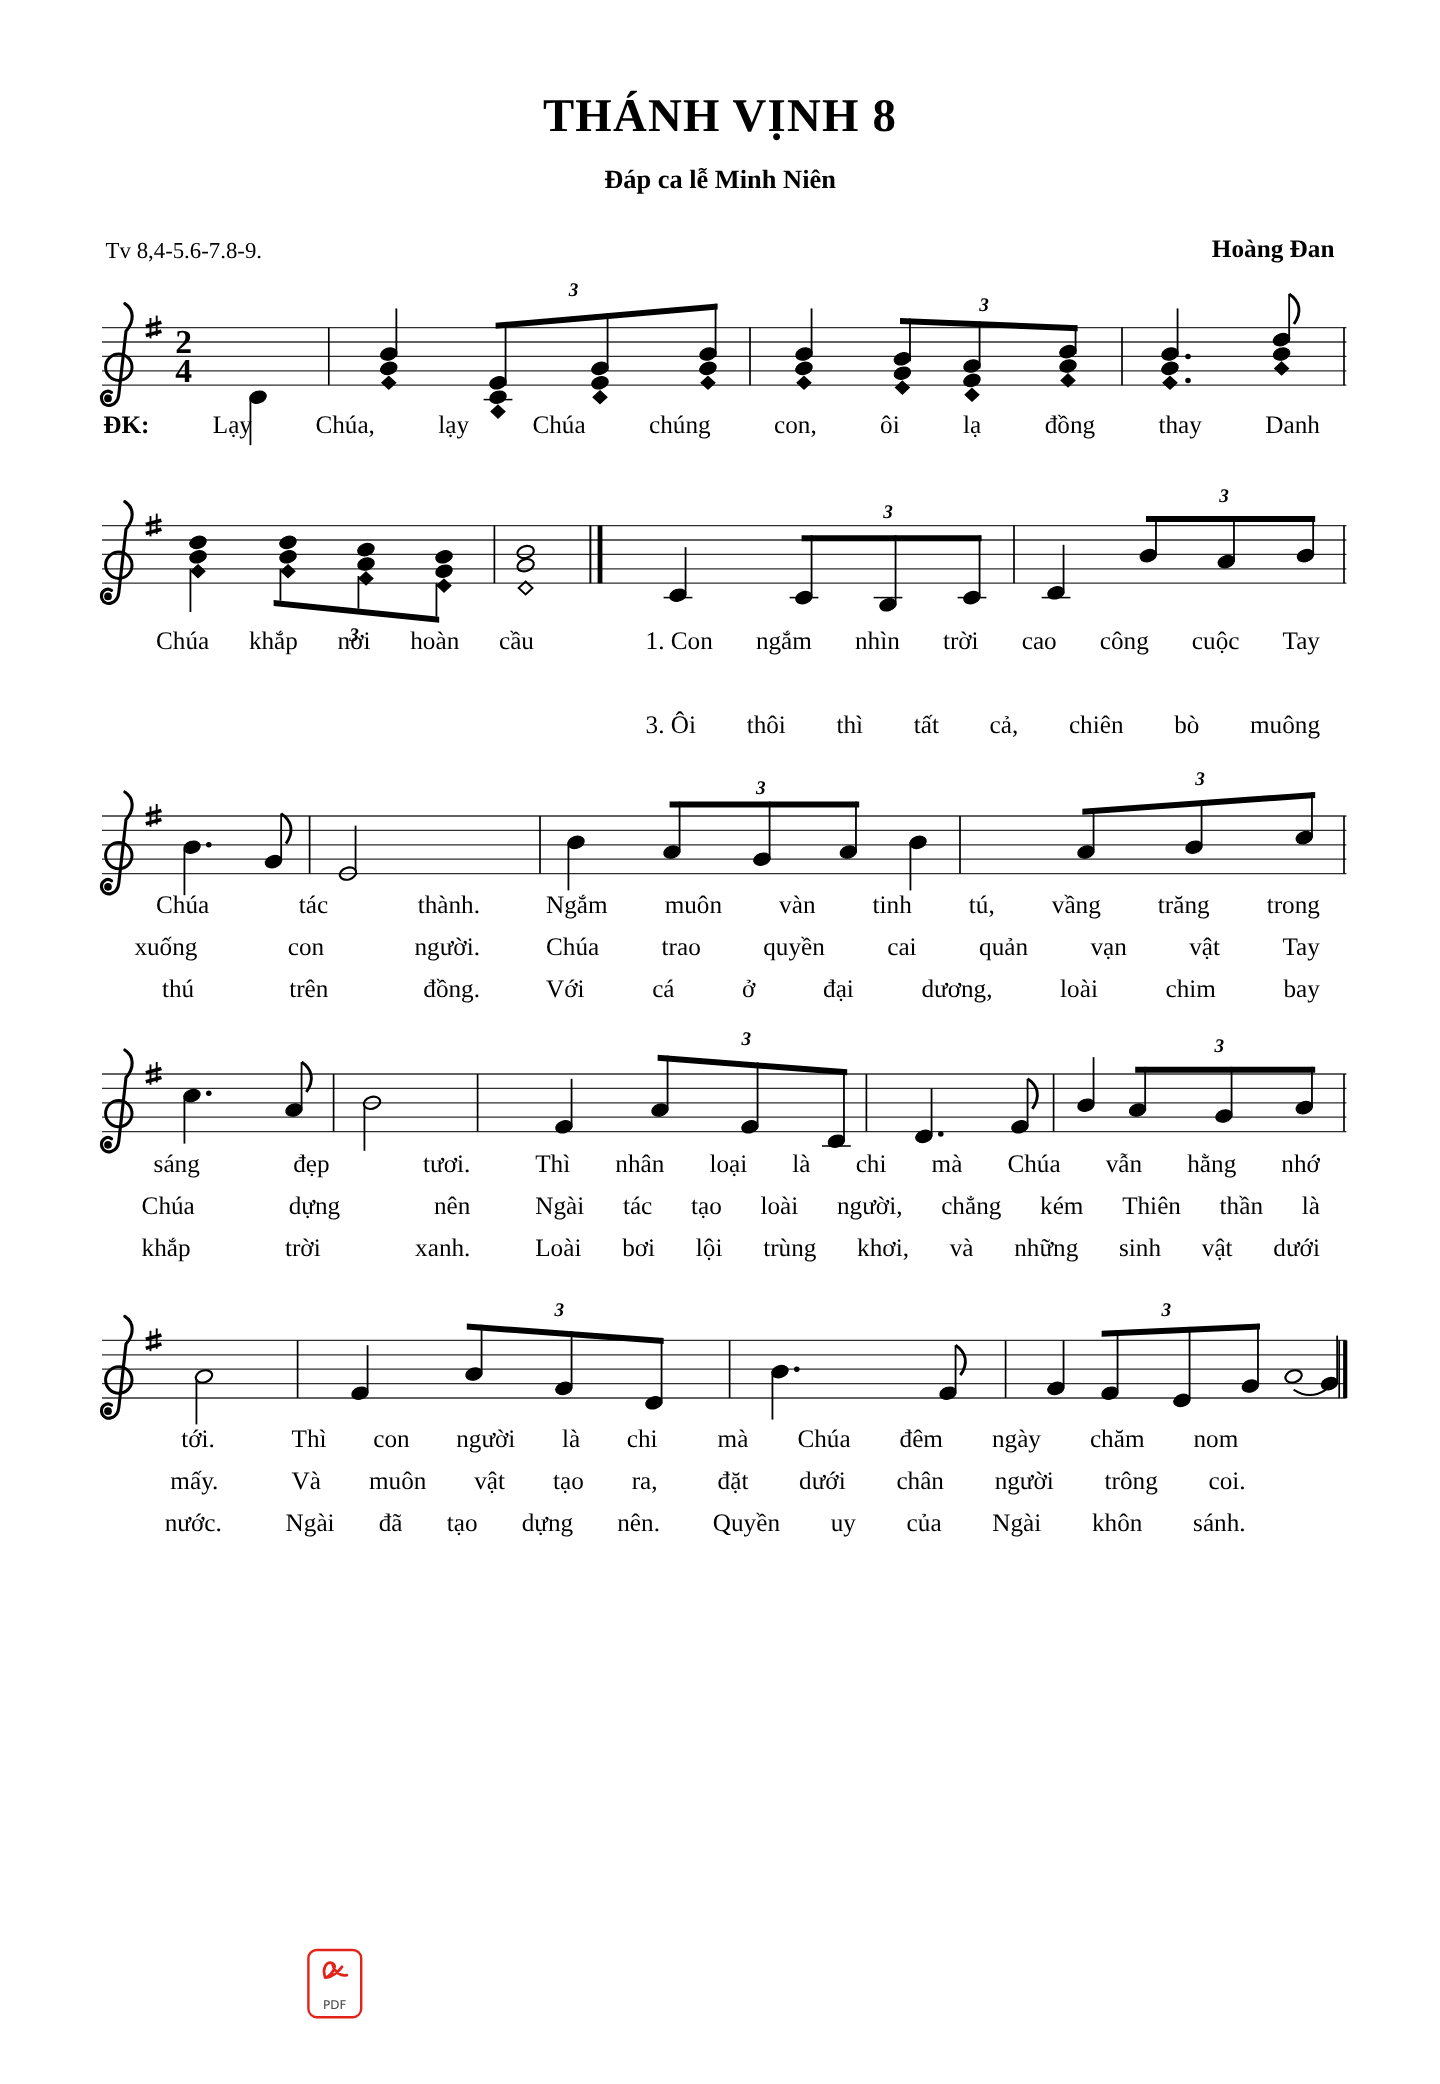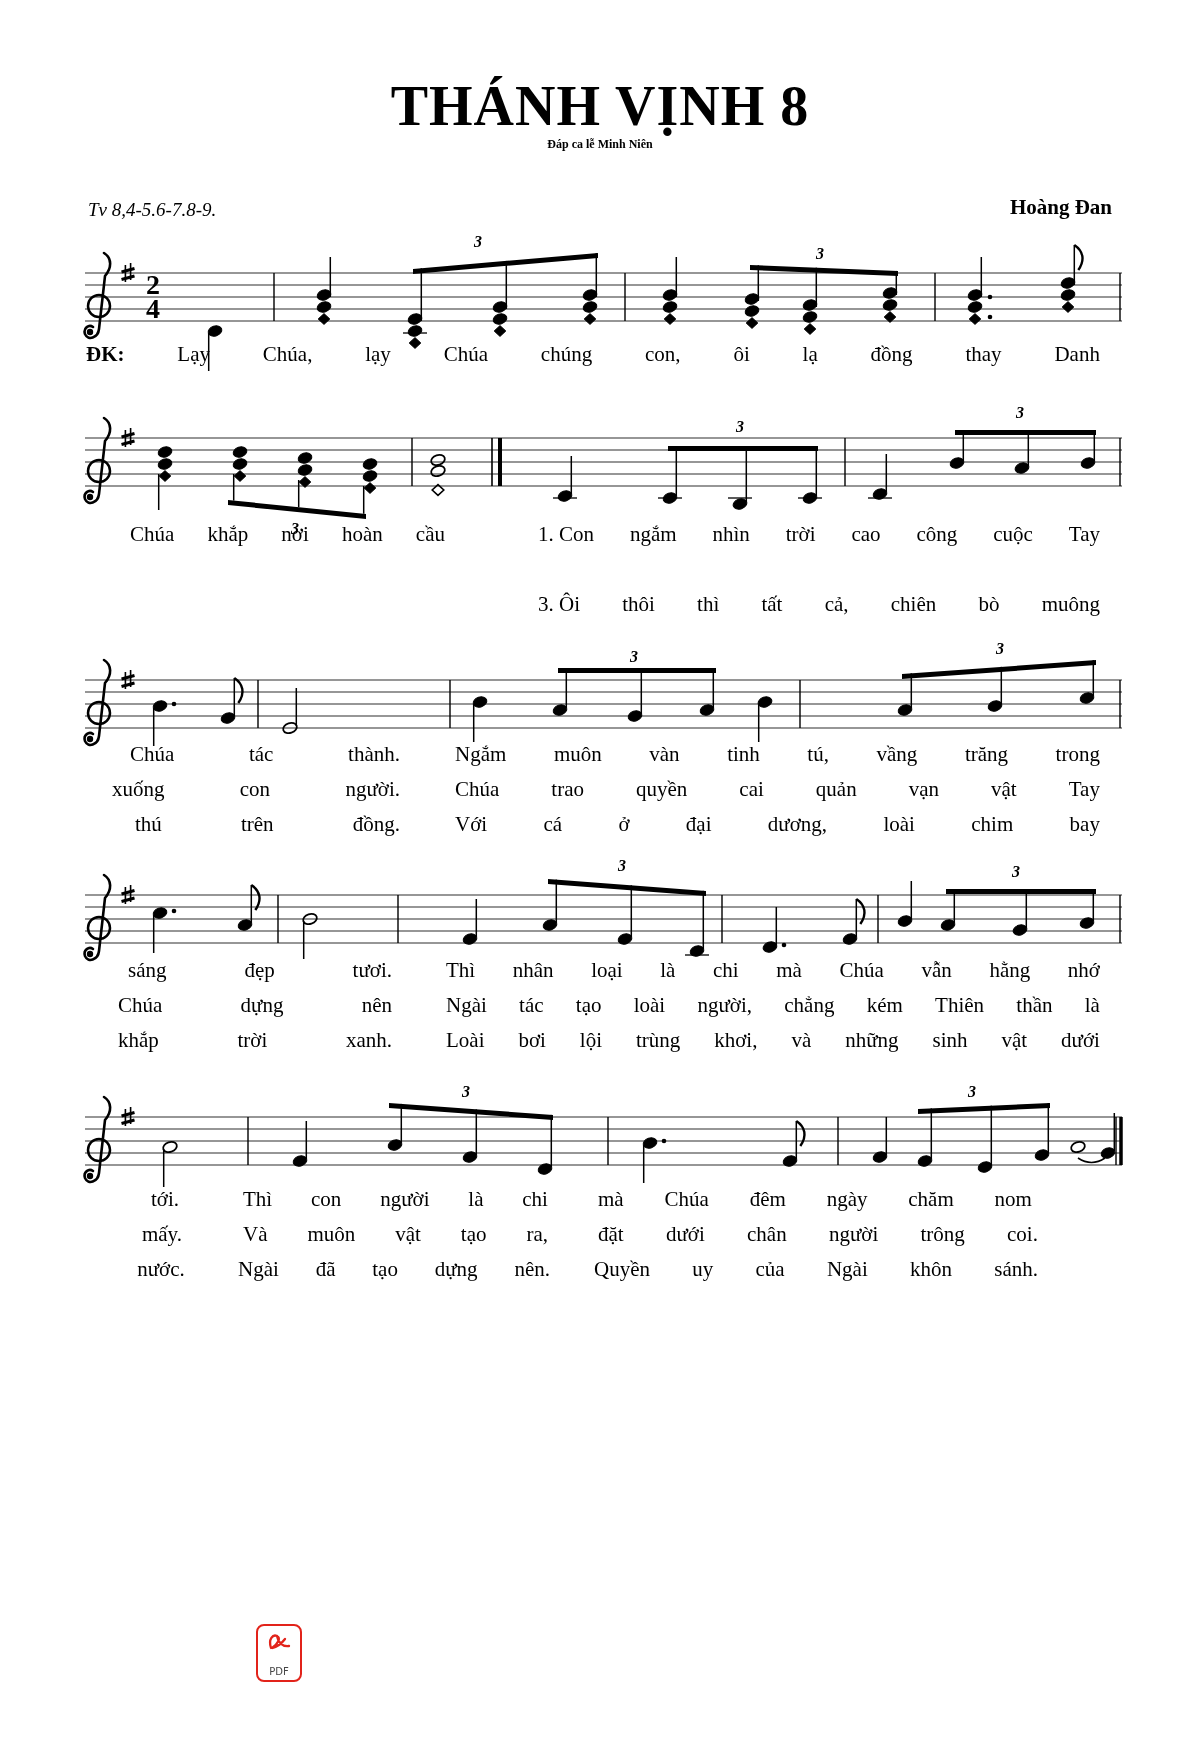--- a/index.html
+++ b/index.html
@@ -2,27 +2,27 @@
 <html><head>
 <meta charset="utf-8">
 <style>
   html,body{margin:0;padding:0;}
   body{
     width:1200px;height:1737px;position:relative;background:#ffffff;
     font-family:"Liberation Serif","DejaVu Serif",serif;color:#000;overflow:hidden;
   }
   .title{
     position:absolute;top:74px;left:0;width:100%;text-align:center;
-    font-size:56px;font-weight:bold;letter-spacing:1px;
+    font-size:39px;font-weight:bold;letter-spacing:1px;
   }
   .subtitle{
     position:absolute;top:137px;left:0;width:100%;text-align:center;
-    font-size:12px;font-weight:bold;
+    font-size:22px;font-weight:bold;
   }
-  .tvref{position:absolute;left:88px;top:199px;font-style:italic;font-size:19px;}
+  .tvref{position:absolute;left:88px;top:199px;font-size:19px;}
   .author{position:absolute;right:88px;top:195px;font-weight:bold;font-size:21px;}
   #score{position:absolute;left:0;top:0;width:1200px;height:1737px;}
   svg.sys{position:absolute;left:0;overflow:visible;}
   .lyr{position:absolute;display:flex;justify-content:space-between;
        font-size:21px;line-height:26px;white-space:nowrap;}
   .lyr.center{justify-content:center;}
   .lyr .w{flex:0 0 auto;}
   .lyr .w.bold{font-weight:bold;}
   .footer{position:absolute;left:256px;top:1624px;display:flex;align-items:center;gap:4px;}
   .pdficon{

